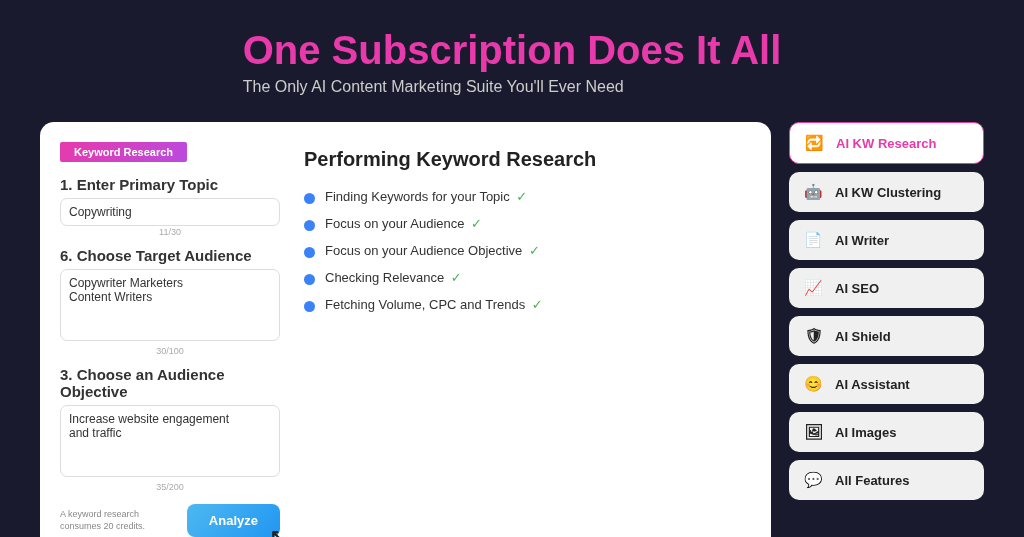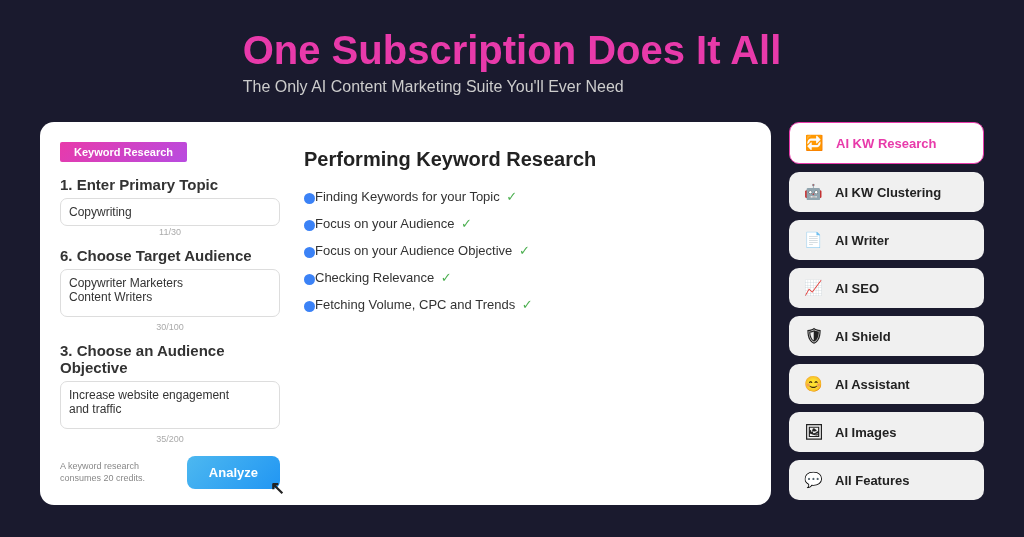--- a/index.html
+++ b/index.html
@@ -75,21 +75,21 @@
       color: #333;
       background: #fff;
       padding: 6px 8px;
       resize: none;
       font-family: inherit;
     }
     .form-input {
       height: 28px;
     }
     .form-textarea {
-      height: 48px;
+      height: 72px;
     }
     .char-count {
       text-align: center;
       font-size: 9px;
       color: #aaa;
       margin-top: 1px;
     }
     .form-footer {
       display: flex;
       align-items: center;
@@ -129,21 +129,21 @@
     .progress-title {
       font-size: 20px;
       font-weight: 800;
       color: #222;
       margin-bottom: 18px;
     }
     .progress-item {
       display: flex;
       align-items: flex-end;
       margin-bottom: 12px;
-      gap: 0;
+      gap: 10px;
     }
     .progress-dot {
       width: 11px;
       height: 11px;
       border-radius: 50%;
       background: #3b82f6;
       margin-top: 3px;
       flex-shrink: 0;
     }
     .progress-text {

